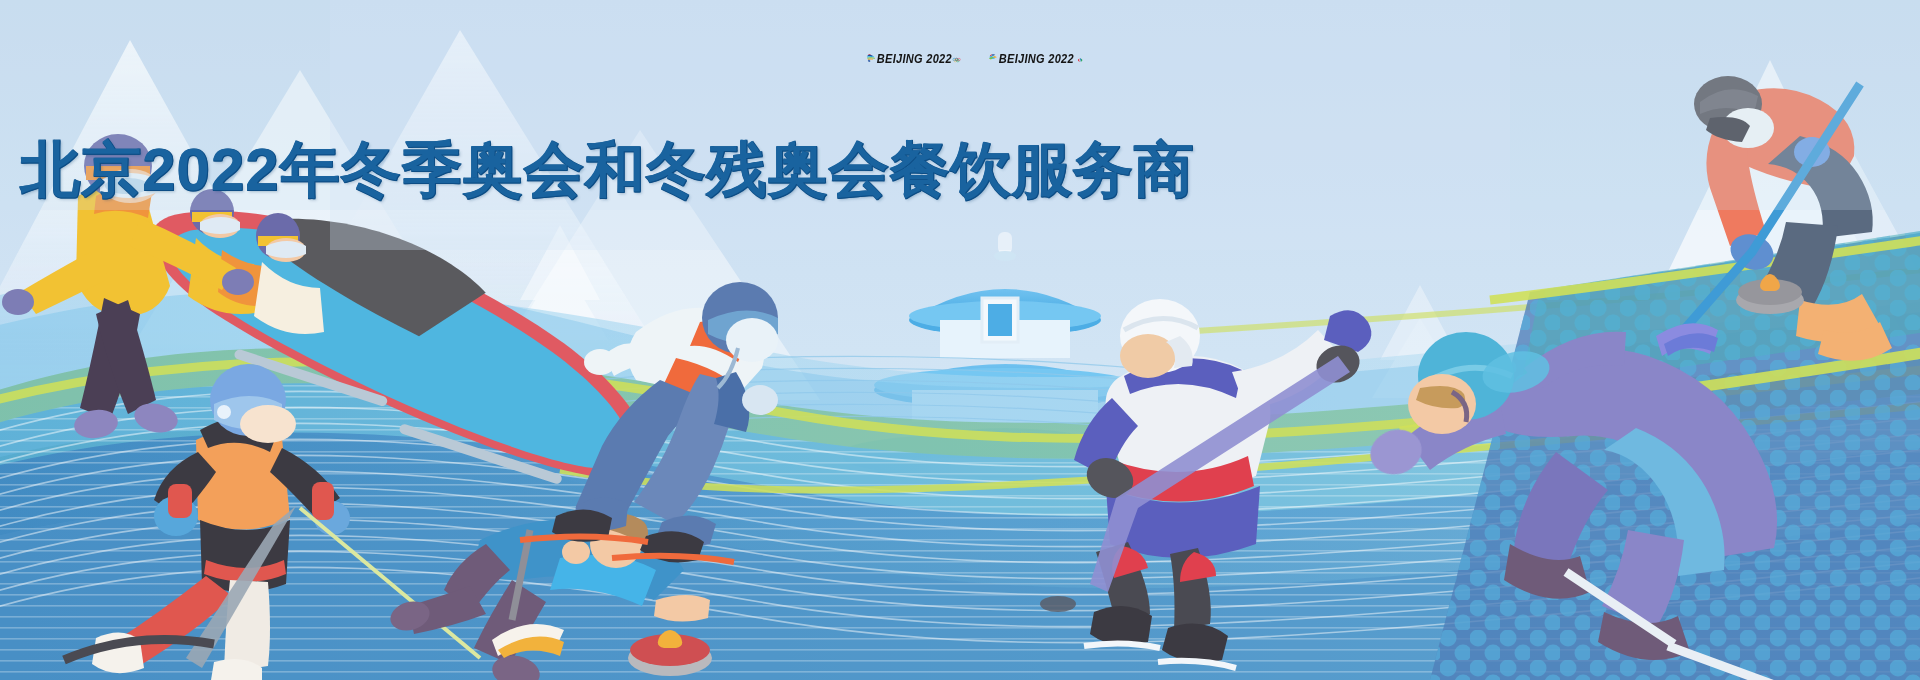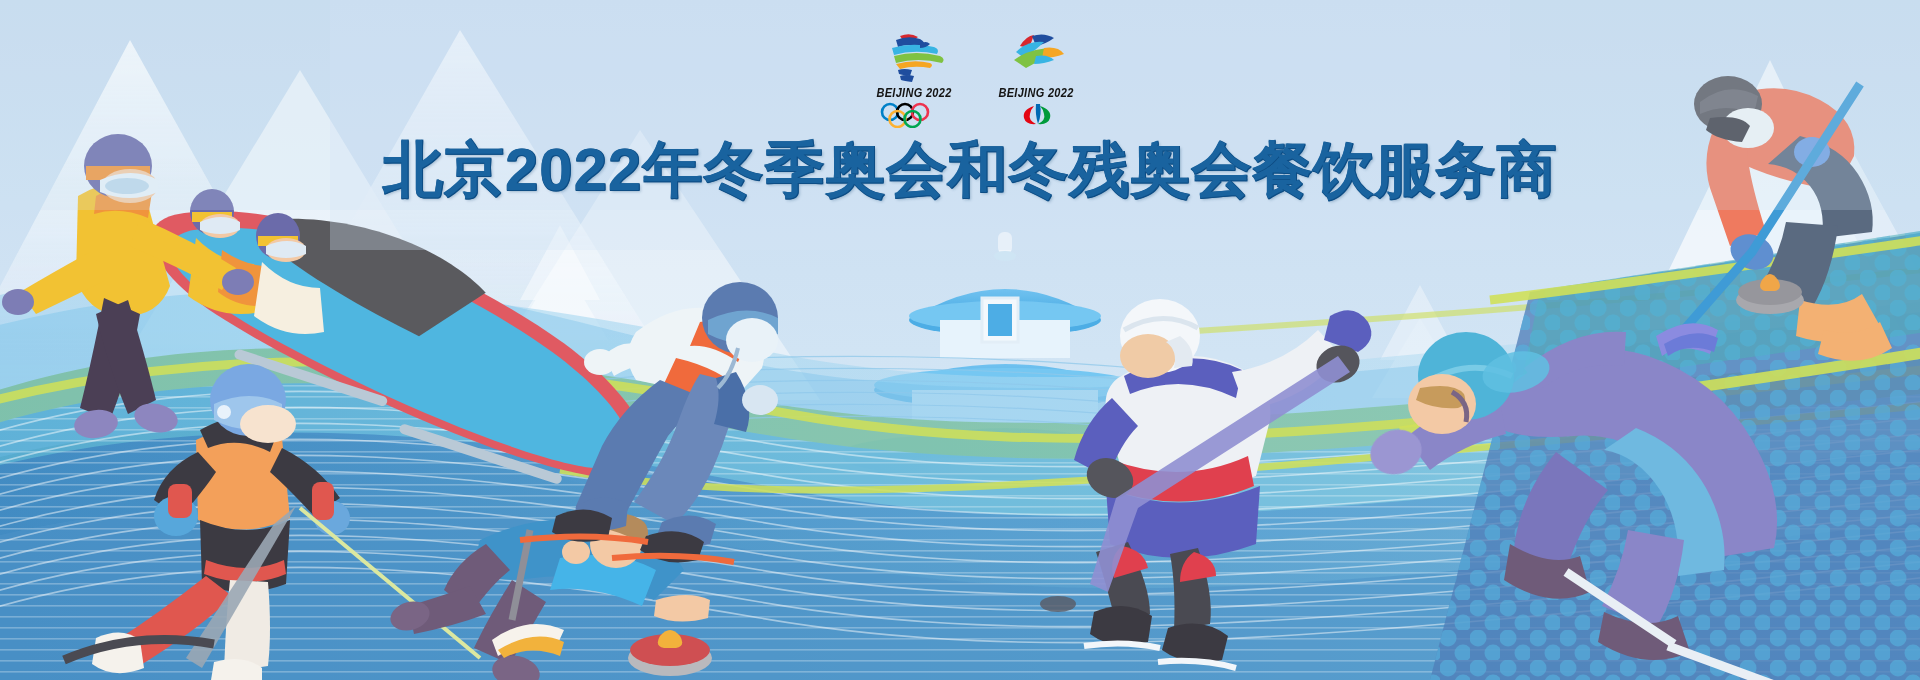--- a/index.html
+++ b/index.html
@@ -14,35 +14,35 @@
   }
   #artwork { position:absolute; inset:0; width:1920px; height:680px; }
 
   
   #logo-row {
     position:absolute; left:860px; top:30px;
     width:230px; height:110px;
     display:flex; align-items:flex-start; justify-content:center; gap:22px;
     z-index:30;
   }
-  .logo-block { width:100px; display:flex; flex-direction:column; align-items:center;justify-content:flex-end; }
+  .logo-block { width:100px; display:flex; align-items:center;justify-content:flex-end; }
   .logo-mark { width:80px; height:56px; }
   .logo-word {
     font-family:"Liberation Sans", sans-serif;
     font-weight:bold; font-style:italic;
     font-size:11px; letter-spacing:.3px;
     color:#141414; margin-top:1px; white-space:nowrap;
     transform:scaleY(1.1);
   }
   .logo-sub { height:26px; margin-top:3px; }
 
   
   #title {
     position:absolute; left:0; top:138px; width:1920px;
-    text-align:center; z-index:40;
+    text-align:left; z-index:40;
     font-family:"Liberation Sans", sans-serif;
     font-weight:bold;
     font-size:60px; line-height:1.08;
     letter-spacing:1px;
     color:#19639f;
     text-shadow:0 1px 0 #0d4d85, 1px 0 0 #0d4d85, 1px 1px 0 #0d4d85,
                 2px 2px 3px rgba(12,60,105,.28);
     white-space:nowrap;
     padding-left:20px;
   }

